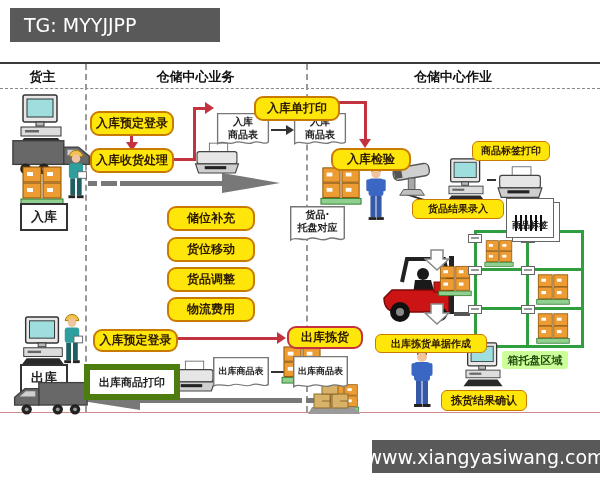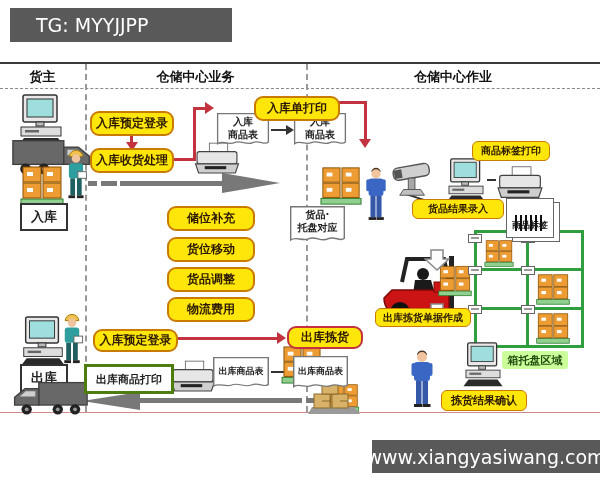--- a/index.html
+++ b/index.html
@@ -18,21 +18,21 @@
   
   .ybox{position:absolute;background:#FFE60A;border:2px solid #C97B00;border-radius:9px;
         display:flex;align-items:center;justify-content:center;font-weight:bold;
         font-size:12px;color:#2b1a00;white-space:nowrap;box-sizing:border-box;}
   .ybox.sm{font-size:10px;border-width:1.5px;border-radius:6px;}
   .ybox.red{border-color:#C2333F;}
   .gbox{position:absolute;background:#CCFF99;display:flex;align-items:center;justify-content:center;
         font-weight:bold;font-size:11px;color:#234d10;border-radius:3px;}
   .wlabel{position:absolute;background:#fff;border:2px solid #333;display:flex;align-items:center;
           justify-content:center;font-weight:bold;font-size:13px;}
-  .wbox{position:absolute;background:#fff;border:3px solid #4d7c0f;display:flex;align-items:center;
+  .wbox{position:absolute;background:#fff;border:6px solid #4d7c0f;display:flex;align-items:center;
         justify-content:center;font-size:11px;font-weight:bold;}
   
   .doc{position:absolute;}
   .doc svg{position:absolute;left:0;top:0;width:100%;height:100%;}
   .doc .doc-text{position:absolute;left:0;top:4px;width:100%;text-align:center;font-size:10px;
                  font-weight:bold;line-height:1.25;}
   
   .rline{position:absolute;background:#C2333F;}
   .tri{position:absolute;width:0;height:0;}
   .tri.down{border-left:6px solid transparent;border-right:6px solid transparent;border-top:9px solid #C2333F;}
@@ -147,21 +147,21 @@
       </g>
       <g id="sym-blockarrow">
         <path d="M7 1 H19 V10 H25 L13 21 L1 10 H7 Z" fill="#fdfdfd" stroke="#888" stroke-width="1.5"></path>
       </g>
       <g id="sym-doc">
         <path d="M3 3 H97 V57 C90 64 80 52 68 58 C56 64 46 52 34 58 C24 63 12 53 3 60 Z" fill="#fff" stroke="#777" stroke-width="2.5"></path>
       </g>
     </defs>
   </svg>
 
-  <div class="badge" style="left:10px;top:8px;width:196px;height:34px;padding-left:26px;">TG: MYYJJPP</div>
+  <div class="badge" style="left:10px;top:8px;width:196px;height:34px;padding-left:14px;">TG: MYYJJPP</div>
 
   <div class="hline" style="left:0;top:62px;width:600px;height:2px;"></div>
   <div class="dash-h" style="left:0;top:88px;width:600px;"></div>
   <div class="dash-v" style="left:85px;top:64px;height:348px;"></div>
   <div class="dash-v" style="left:306px;top:64px;height:348px;"></div>
   <div class="hline" style="left:0;top:412px;width:600px;height:1px;background:#d08a8a;"></div>
 
   <div class="colhead" style="left:0;top:68px;width:85px;">货主</div>
   <div class="colhead" style="left:85px;top:68px;width:221px;">仓储中心业务</div>
   <div class="colhead" style="left:306px;top:68px;width:294px;">仓储中心作业</div>
@@ -340,28 +340,29 @@
 
   <div class="abs" style="left:512px;top:202px;width:46px;height:38px;background:#fff;border:1px solid #666;"></div>
   <div class="abs" style="left:506px;top:198px;width:46px;height:38px;background:#fff;border:1px solid #666;">
     <div style="text-align:center;font-size:9px;font-weight:bold;margin-top:20px;">商品标签</div>
     <div class="barcode" style="left:8px;top:16px;width:30px;height:16px;"></div>
   </div>
 
   <div class="ybox" style="left:90px;top:111px;width:84px;height:25px;">入库预定登录</div>
   <div class="ybox" style="left:90px;top:148px;width:84px;height:25px;">入库收货处理</div>
   <div class="ybox" style="left:214px;top:96px;width:86px;height:25px;margin-left:40px;">入库单打印</div>
+  <div class="ybox" style="left:331px;top:148px;width:80px;height:23px;">入库检验</div>
   <div class="ybox sm" style="left:472px;top:141px;width:78px;height:20px;">商品标签打印</div>
   <div class="ybox sm" style="left:412px;top:199px;width:92px;height:20px;">货品结果录入</div>
   <div class="ybox" style="left:167px;top:237px;width:88px;height:25px;">货位移动</div>
   <div class="ybox" style="left:167px;top:206px;width:88px;height:25px;">储位补充</div>
   <div class="ybox" style="left:167px;top:267px;width:88px;height:25px;">货品调整</div>
   <div class="ybox" style="left:167px;top:297px;width:88px;height:25px;">物流费用</div>
   <div class="ybox" style="left:93px;top:329px;width:85px;height:23px;">入库预定登录</div>
   <div class="ybox red" style="left:287px;top:326px;width:76px;height:23px;">出库拣货</div>
-  <div class="ybox sm" style="left:375px;top:308px;width:96px;height:19px;">出库拣货单据作成</div>
+  <div class="ybox sm" style="left:375px;top:334px;width:112px;height:19px;">出库拣货单据作成</div>
   <div class="ybox sm" style="left:441px;top:390px;width:86px;height:21px;font-size:11px;">拣货结果确认</div>
   <div class="wbox" style="left:84px;top:364px;width:84px;height:24px;">出库商品打印</div>
   <div class="gbox" style="left:502px;top:351px;width:66px;height:18px;">箱托盘区域</div>
 
   <div class="badge" style="left:372px;top:440px;width:228px;height:33px;justify-content:center;">www.xiangyasiwang.com</div>
 
 </div>
 
 </body></html>

